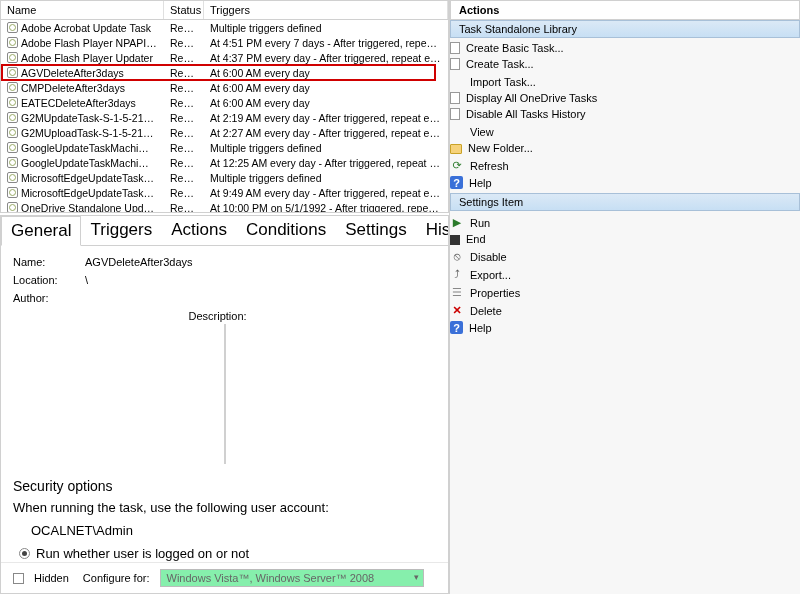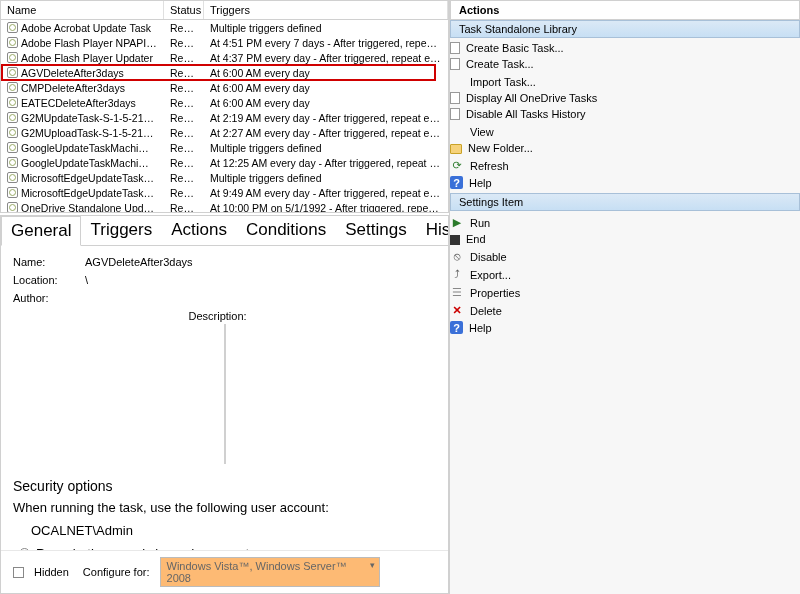--- a/index.html
+++ b/index.html
@@ -33,21 +33,21 @@
 .form-row label { width: 72px; color: #000; }
 .form-row .val { flex: 1; }
 .desc-box { border: 1px solid #d0d0d0; height: 140px; margin-left: 0; margin-top: 2px; }
 .sec-title { margin-top: 8px; font-size: 14px; }
 .sec-opts { margin-top: 4px; font-size: 13px; line-height: 1.6; }
 .sec-opts .opt { display: flex; align-items: center; gap: 6px; margin: 2px 0 2px 6px; }
 .radio { width: 11px; height: 11px; border: 1px solid #888; border-radius: 50%; display: inline-flex; align-items: center; justify-content: center; }
 .radio.sel::after { content: ""; width: 5px; height: 5px; background: #444; border-radius: 50%; }
 .check { width: 11px; height: 11px; border: 1px solid #888; display: inline-flex; align-items: center; justify-content: center; font-size: 9px; color: #333; }
 .bottom-row { display: flex; align-items: center; gap: 10px; padding: 6px 12px; border-top: 1px solid #e8e8e8; font-size: 11px; }
-.combo { border: 1px solid #bbb; background: #fdba74; padding: 2px 18px 2px 6px; color: #666; font-size: 11px; position: relative; width: 220px; }
+.combo { border: 1px solid #bbb; background: #86efac; padding: 2px 18px 2px 6px; color: #666; font-size: 11px; position: relative; width: 264px; }
 .combo::after { content: "▾"; position: absolute; right: 4px; top: 2px; font-size: 9px; color: #666; }
 
 
 .actions-title { background: #fff; border: 1px solid #d0d0d0; padding: 3px 8px; font-size: 11px; font-weight: bold; }
 .actions-section-hdr { background: linear-gradient(#dbe9f6, #c7dff4); border: 1px solid #a8c0d8; padding: 2px 8px; font-size: 11px; margin: 0; }
 .actions-list { padding: 2px 0; }
 .action-item { display: flex; align-items: flex-end; gap: 6px; padding: 2px 0; font-size: 11px; cursor: pointer; }
 .aicon { width: 14px; height: 14px; display: inline-flex; align-items: center; justify-content: center; font-size: 11px; }
 .aicon.folder { background: #f6d27a; border: 1px solid #c9a227; border-radius: 1px; width: 12px; height: 10px; }
 .aicon.doc { border: 1px solid #999; background: #fff; width: 10px; height: 12px; }

